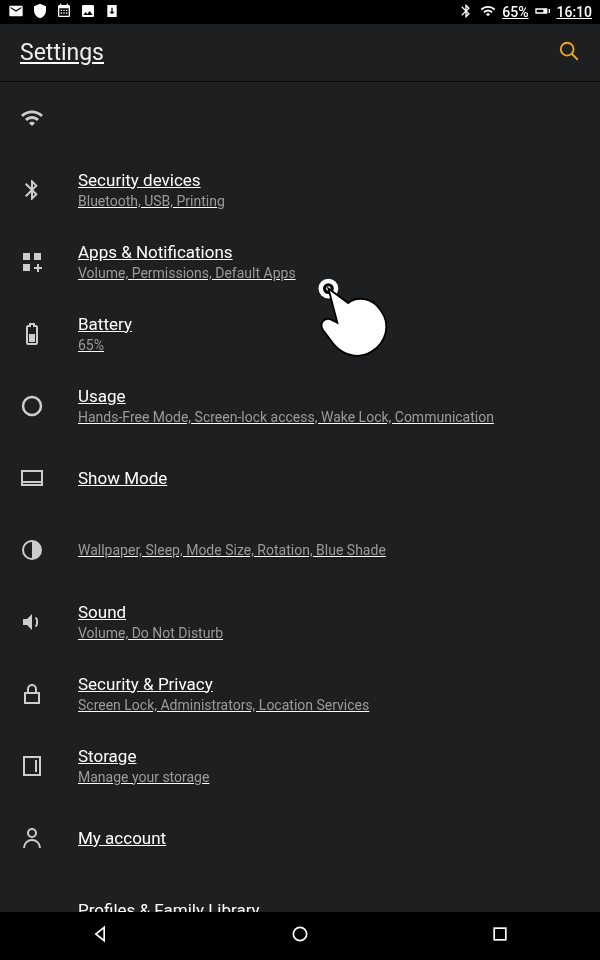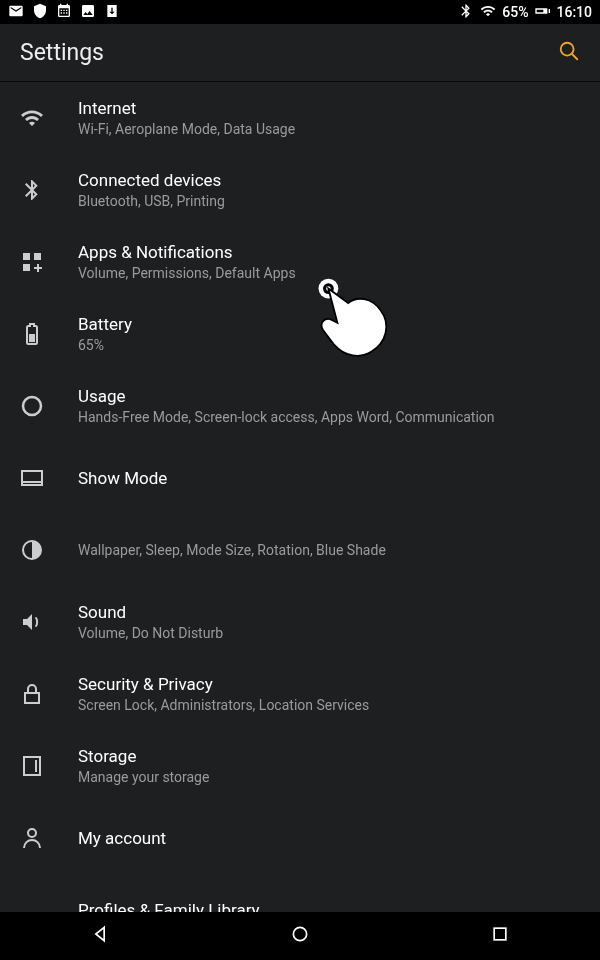--- a/index.html
+++ b/index.html
@@ -1,17 +1,17 @@
 <!DOCTYPE html>
 <html><head>
 <meta charset="utf-8">
 <style>
   * { margin: 0; padding: 0; box-sizing: border-box; }
   html, body { width: 600px; height: 960px; background: #000; font-family: -apple-system, Roboto, "Helvetica Neue", Arial, sans-serif; color: #fff; overflow: hidden; }
-  .screen { width: 600px; height: 960px; background: #c4b5fd; position: relative; display: flex; flex-direction: column; }
+  .screen { width: 600px; height: 960px; background: #c4b5fd; position: relative; display: flex; flex-direction: column; text-decoration: underline; }
   .status-bar { height: 24px; background: #000; display: flex; align-items: center; padding: 0 8px; font-size: 14px; }
   .status-left { display: flex; gap: 8px; align-items: center; }
   .status-right { margin-left: auto; display: flex; gap: 6px; align-items: center; font-weight: 500; }
   .status-right span { color: #fff; }
   .status-bar svg { width: 16px; height: 16px; fill: #fff; }
   .header { height: 58px; background: #1e1f20; display: flex; align-items: center; padding: 12px 20px; border-bottom: 1px solid #0a0a0a; }
   .header-title { font-size: 23px; font-weight: 400; color: #eee; flex: 1; }
   .header .search svg { width: 22px; height: 22px; stroke: #f0a818; fill: none; }
   .list { flex: 1; background: #1e1f20; overflow-y: hidden; }
   .item { display: flex; align-items: center; padding: 14px 20px 14px 20px; min-height: 72px; cursor: pointer; }
@@ -73,33 +73,29 @@
     </div>
   </div>
 
   <div class="list" id="settings-list">
       <div class="item">
         <div class="icon-wrap">
           <svg viewBox="0 0 24 24">
             <path d="M1 9l2 2c4.97-4.97 13.03-4.97 18 0l2-2C16.93 2.93 7.08 2.93 1 9zm8 8l3 3 3-3a4.24 4.24 0 00-6 0zm-4-4l2 2a7.07 7.07 0 0110 0l2-2C15.14 9.14 8.87 9.14 5 13z"></path>
           </svg>
         </div>
-        <div class="txt">
-          <div class="title">Internet</div>
-          <div class="sub">Wi-Fi, Aeroplane Mode, Data Usage</div>
-        </div>
       </div>
       <div class="item">
         <div class="icon-wrap">
           <svg viewBox="0 0 24 24">
             <path d="M17.71 7.71L12 2h-1v7.59L6.41 5 5 6.41 10.59 12 5 17.59 6.41 19 11 14.41V22h1l5.71-5.71L13.41 12zM13 5.83l1.88 1.88L13 9.59zm1.88 10.46L13 18.17v-3.76z"></path>
           </svg>
         </div>
         <div class="txt">
-          <div class="title">Connected devices</div>
+          <div class="title">Security devices</div>
           <div class="sub">Bluetooth, USB, Printing</div>
         </div>
       </div>
       <div class="item">
         <div class="icon-wrap">
           <svg viewBox="0 0 24 24">
             <rect x="3" y="3" width="7" height="7"></rect>
             <rect x="14" y="3" width="7" height="7"></rect>
             <rect x="3" y="14" width="7" height="7"></rect>
             <path d="M17 14h2v3h3v2h-3v3h-2v-3h-3v-2h3z"></path>
@@ -123,21 +119,21 @@
         </div>
       </div>
       <div class="item">
         <div class="icon-wrap">
           <svg viewBox="0 0 24 24">
             <circle cx="12" cy="12" r="9" fill="none" stroke="#cdcdcd" stroke-width="2.5"></circle>
           </svg>
         </div>
         <div class="txt">
           <div class="title">Usage</div>
-          <div class="sub">Hands-Free Mode, Screen-lock access, Apps Word, Communication</div>
+          <div class="sub">Hands-Free Mode, Screen-lock access, Wake Lock, Communication</div>
         </div>
       </div>
       <div class="item">
         <div class="icon-wrap">
           <svg viewBox="0 0 24 24">
             <rect x="2" y="5" width="20" height="14" fill="none" stroke="#cdcdcd" stroke-width="2"></rect>
             <line x1="2" y1="16" x2="22" y2="16" stroke="#cdcdcd" stroke-width="2"></line>
           </svg>
         </div>
         <div class="txt">

